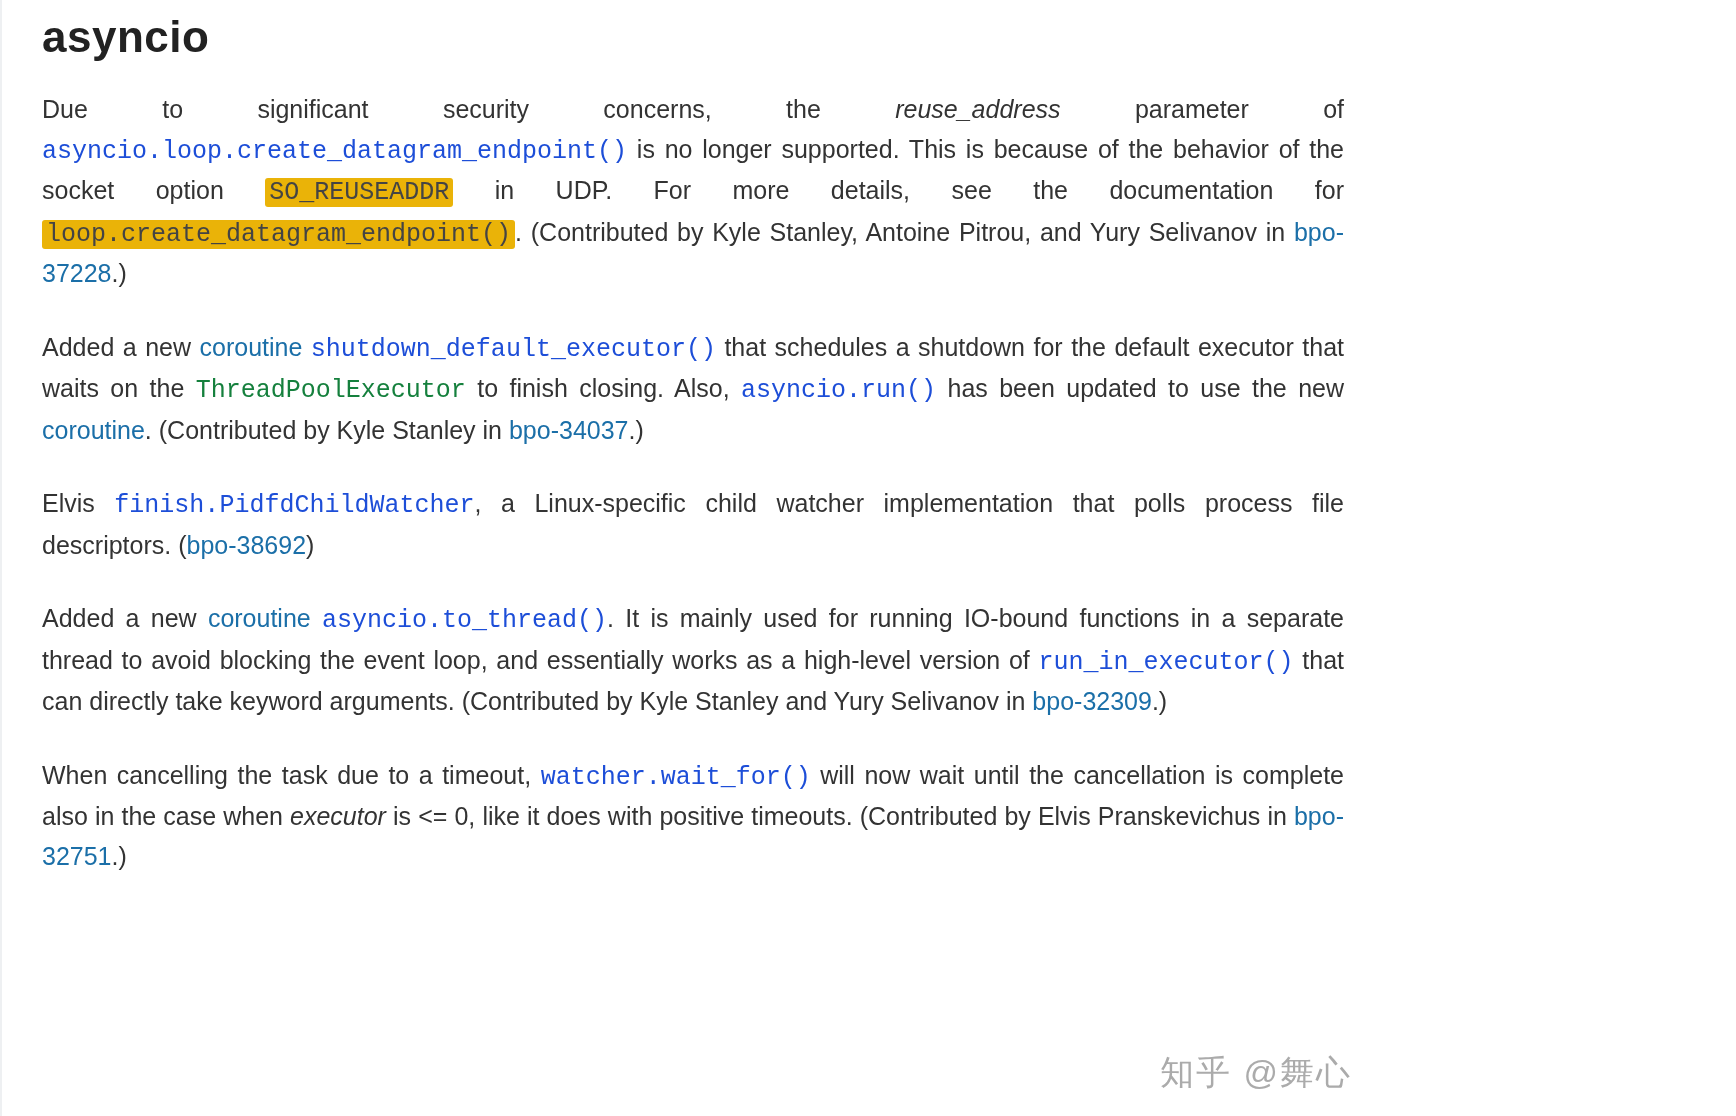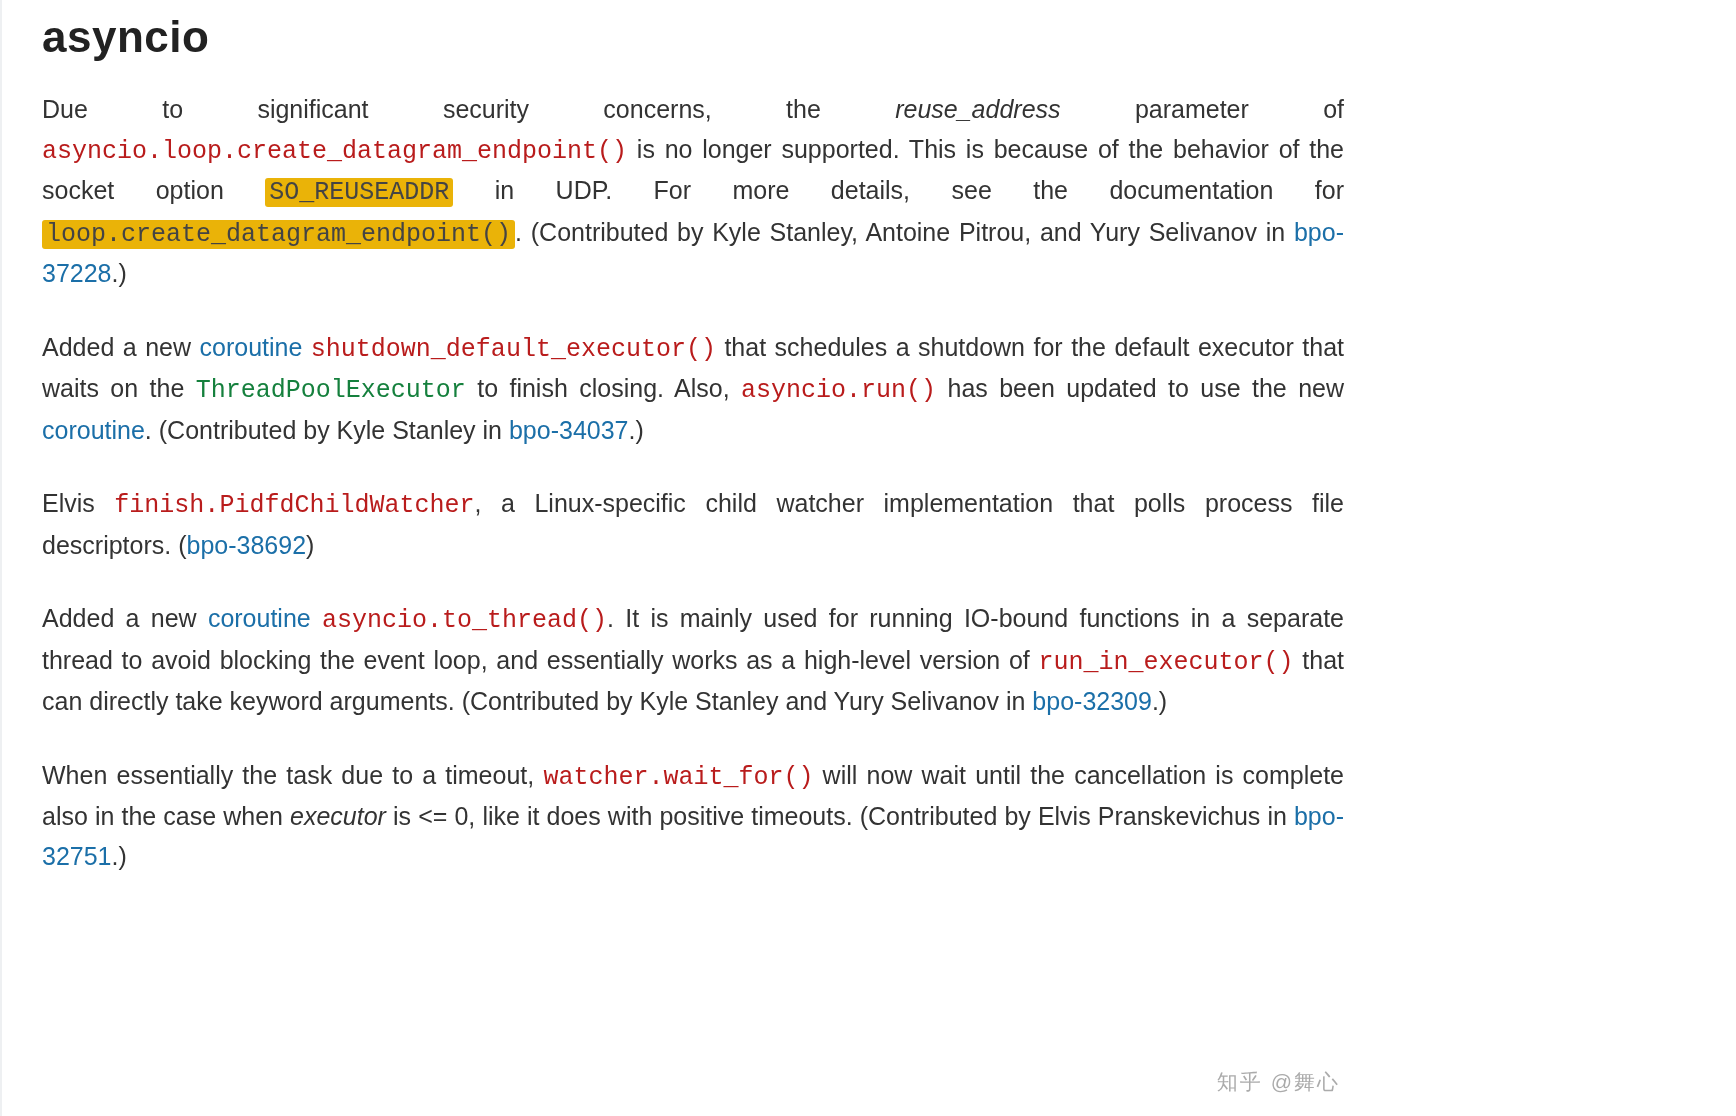--- a/index.html
+++ b/index.html
@@ -33,39 +33,39 @@
     color: #333;
   }
   .italic { font-style: italic; }
   .link {
     color: #1b6fa8;
     text-decoration: none;
     cursor: pointer;
   }
   .codelink {
     font-family: "SFMono-Regular", Consolas, "Liberation Mono", Menlo, monospace;
-    color: #b91c1c;
+    color: #1d4ed8;
     cursor: pointer;
   }
   .code {
     font-family: "SFMono-Regular", Consolas, "Liberation Mono", Menlo, monospace;
     color: #15803d;
   }
   .codebg {
     font-family: "SFMono-Regular", Consolas, "Liberation Mono", Menlo, monospace;
     background: #eab308;
     padding: 0 4px;
     border-radius: 3px;
     color: #444;
   }
   .watermark {
     position: absolute;
-    right: 44px;
+    right: 32px;
     bottom: 20px;
-    font-size: 21px;
+    font-size: 34px;
     color: #888;
     font-family: "PingFang SC", "Microsoft YaHei", sans-serif;
     letter-spacing: 2px;
     opacity: 0.7;
     pointer-events: none;
     user-select: none;
     white-space: nowrap;
   }
 </style>
 </head>
@@ -85,18 +85,18 @@
 
   <p class="para">
     <span>Elvis </span><span class="codelink">finish.PidfdChildWatcher</span><span>, a Linux-specific child watcher implementation that polls process file descriptors. (</span><a class="link">bpo-38692</a><span>)</span>
   </p>
 
   <p class="para">
     <span>Added a new </span><a class="link">coroutine</a><span> </span><span class="codelink">asyncio.to_thread()</span><span>. It is mainly used for running IO-bound functions in a separate thread to avoid blocking the event loop, and essentially works as a high-level version of </span><span class="codelink">run_in_executor()</span><span> that can directly take keyword arguments. (Contributed by Kyle Stanley and Yury Selivanov in </span><a class="link">bpo-32309</a><span>.)</span>
   </p>
 
   <p class="para">
-    <span>When essentially the task due to a timeout, </span><span class="codelink">watcher.wait_for()</span><span> will now wait until the cancellation is complete also in the case when </span><span class="italic">executor</span><span> is &lt;= 0, like it does with positive timeouts. (Contributed by Elvis Pranskevichus in </span><a class="link">bpo-32751</a><span>.)</span>
+    <span>When cancelling the task due to a timeout, </span><span class="codelink">watcher.wait_for()</span><span> will now wait until the cancellation is complete also in the case when </span><span class="italic">executor</span><span> is &lt;= 0, like it does with positive timeouts. (Contributed by Elvis Pranskevichus in </span><a class="link">bpo-32751</a><span>.)</span>
   </p>
 
 
   <div class="watermark">知乎 @舞心</div>
 </div>
 
 </body></html>

